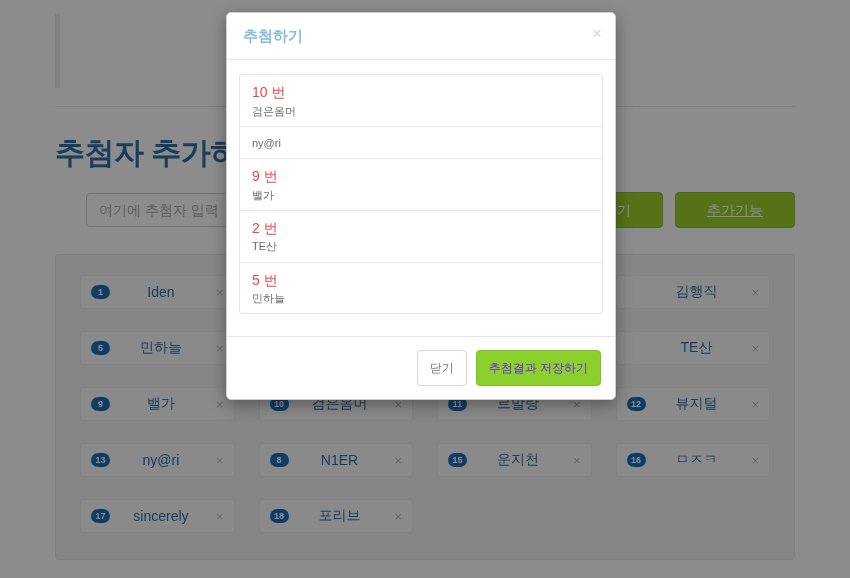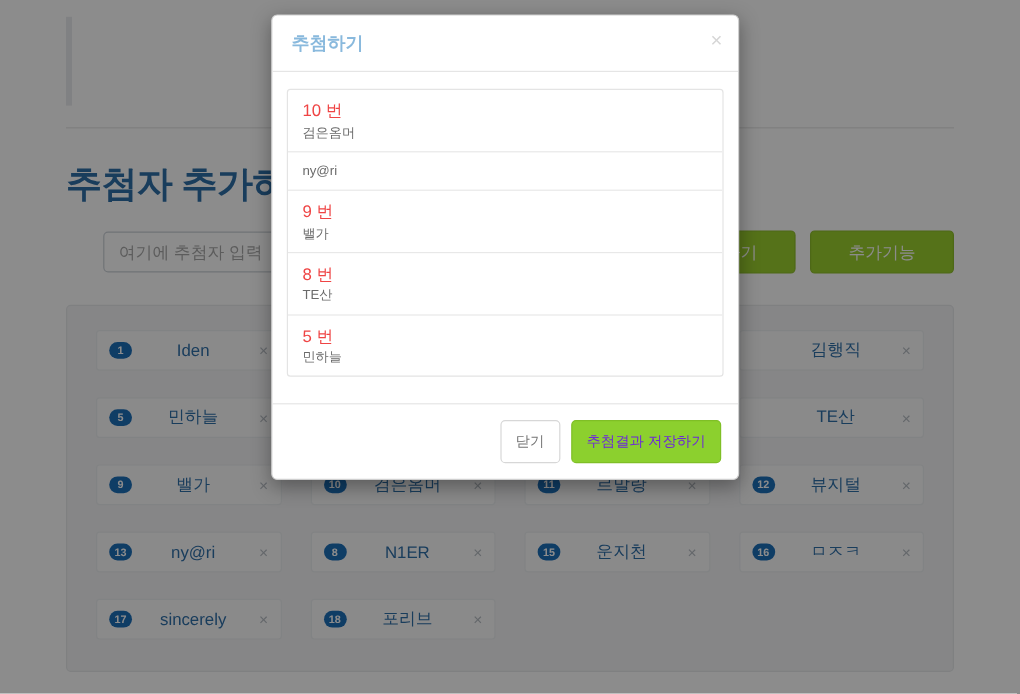--- a/index.html
+++ b/index.html
@@ -102,20 +102,21 @@
     background: #9bcf2f;
     border-color: #8dbd2a;
     color: #fff;
     min-width: 120px;
   }
   .btn-extra {
     background: #9bcf2f;
     border-color: #8dbd2a;
     color: #fff;
     min-width: 120px;
+    text-decoration: underline;
   }
 
   .list-panel {
     background: #f4f5f6;
     border: 1px solid #e7e9eb;
     border-radius: 4px;
     padding: 20px 24px 26px 24px;
   }
 
   .grid-row {
@@ -423,21 +424,21 @@
         <div class="result-name">검은옴머</div>
       </div>
       <div class="result-item">
         <div class="result-name">ny@ri</div>
       </div>
       <div class="result-item">
         <div class="result-rank">9 번</div>
         <div class="result-name">밸가</div>
       </div>
       <div class="result-item">
-        <div class="result-rank">8 번</div>
+        <div class="result-rank">2 번</div>
         <div class="result-name">TE산</div>
       </div>
       <div class="result-item">
         <div class="result-rank">5 번</div>
         <div class="result-name">민하늘</div>
       </div>
     </div>
   </div>
 
   <div class="modal-footer">

